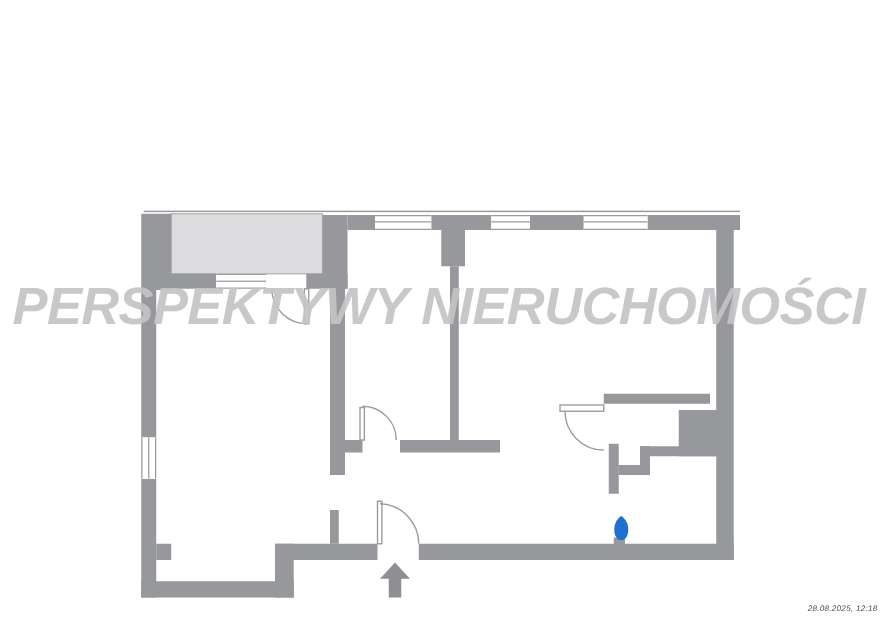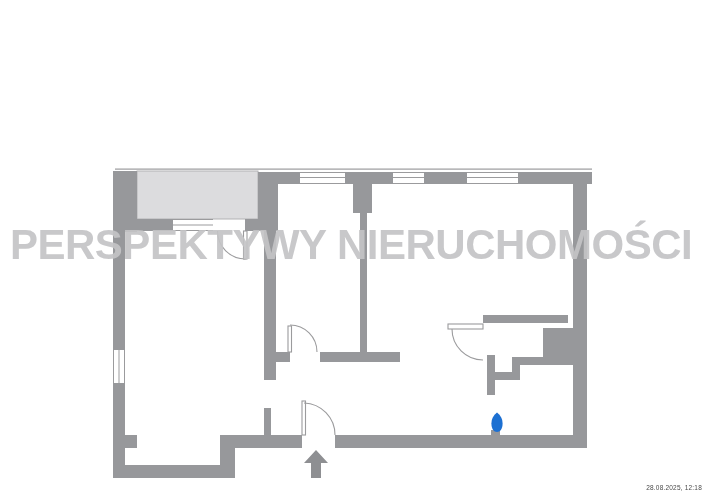--- a/index.html
+++ b/index.html
@@ -2,20 +2,21 @@
 <html style="--paper: #ffffff; --wall: #97989b; --balcony-fill: #dcdcde; --balcony-border: #b2b2b4; --line: #9b9b9d; --watermark: #c4c4c6; --accent-blue: #1e6fd2; --arrow: #8e8f92; --timestamp: #4a4a4a;"><head>
 <meta charset="utf-8">
 <style>
   html,body{margin:0;padding:0;background:#fff;}
   .page{
     position:relative;
     width:707px;height:500px;
     background:var(--paper,#fff);
     overflow:hidden;
     font-family:"Liberation Sans", sans-serif;
+    font-style:italic;
   }
   .plan-svg{position:absolute;left:0;top:0;}
   .watermark{
     position:absolute;
     left:10px;top:224px;
     width:700px;
     font-family:"Liberation Sans", sans-serif;
     font-weight:bold;
     font-size:42px;
     line-height:1;

